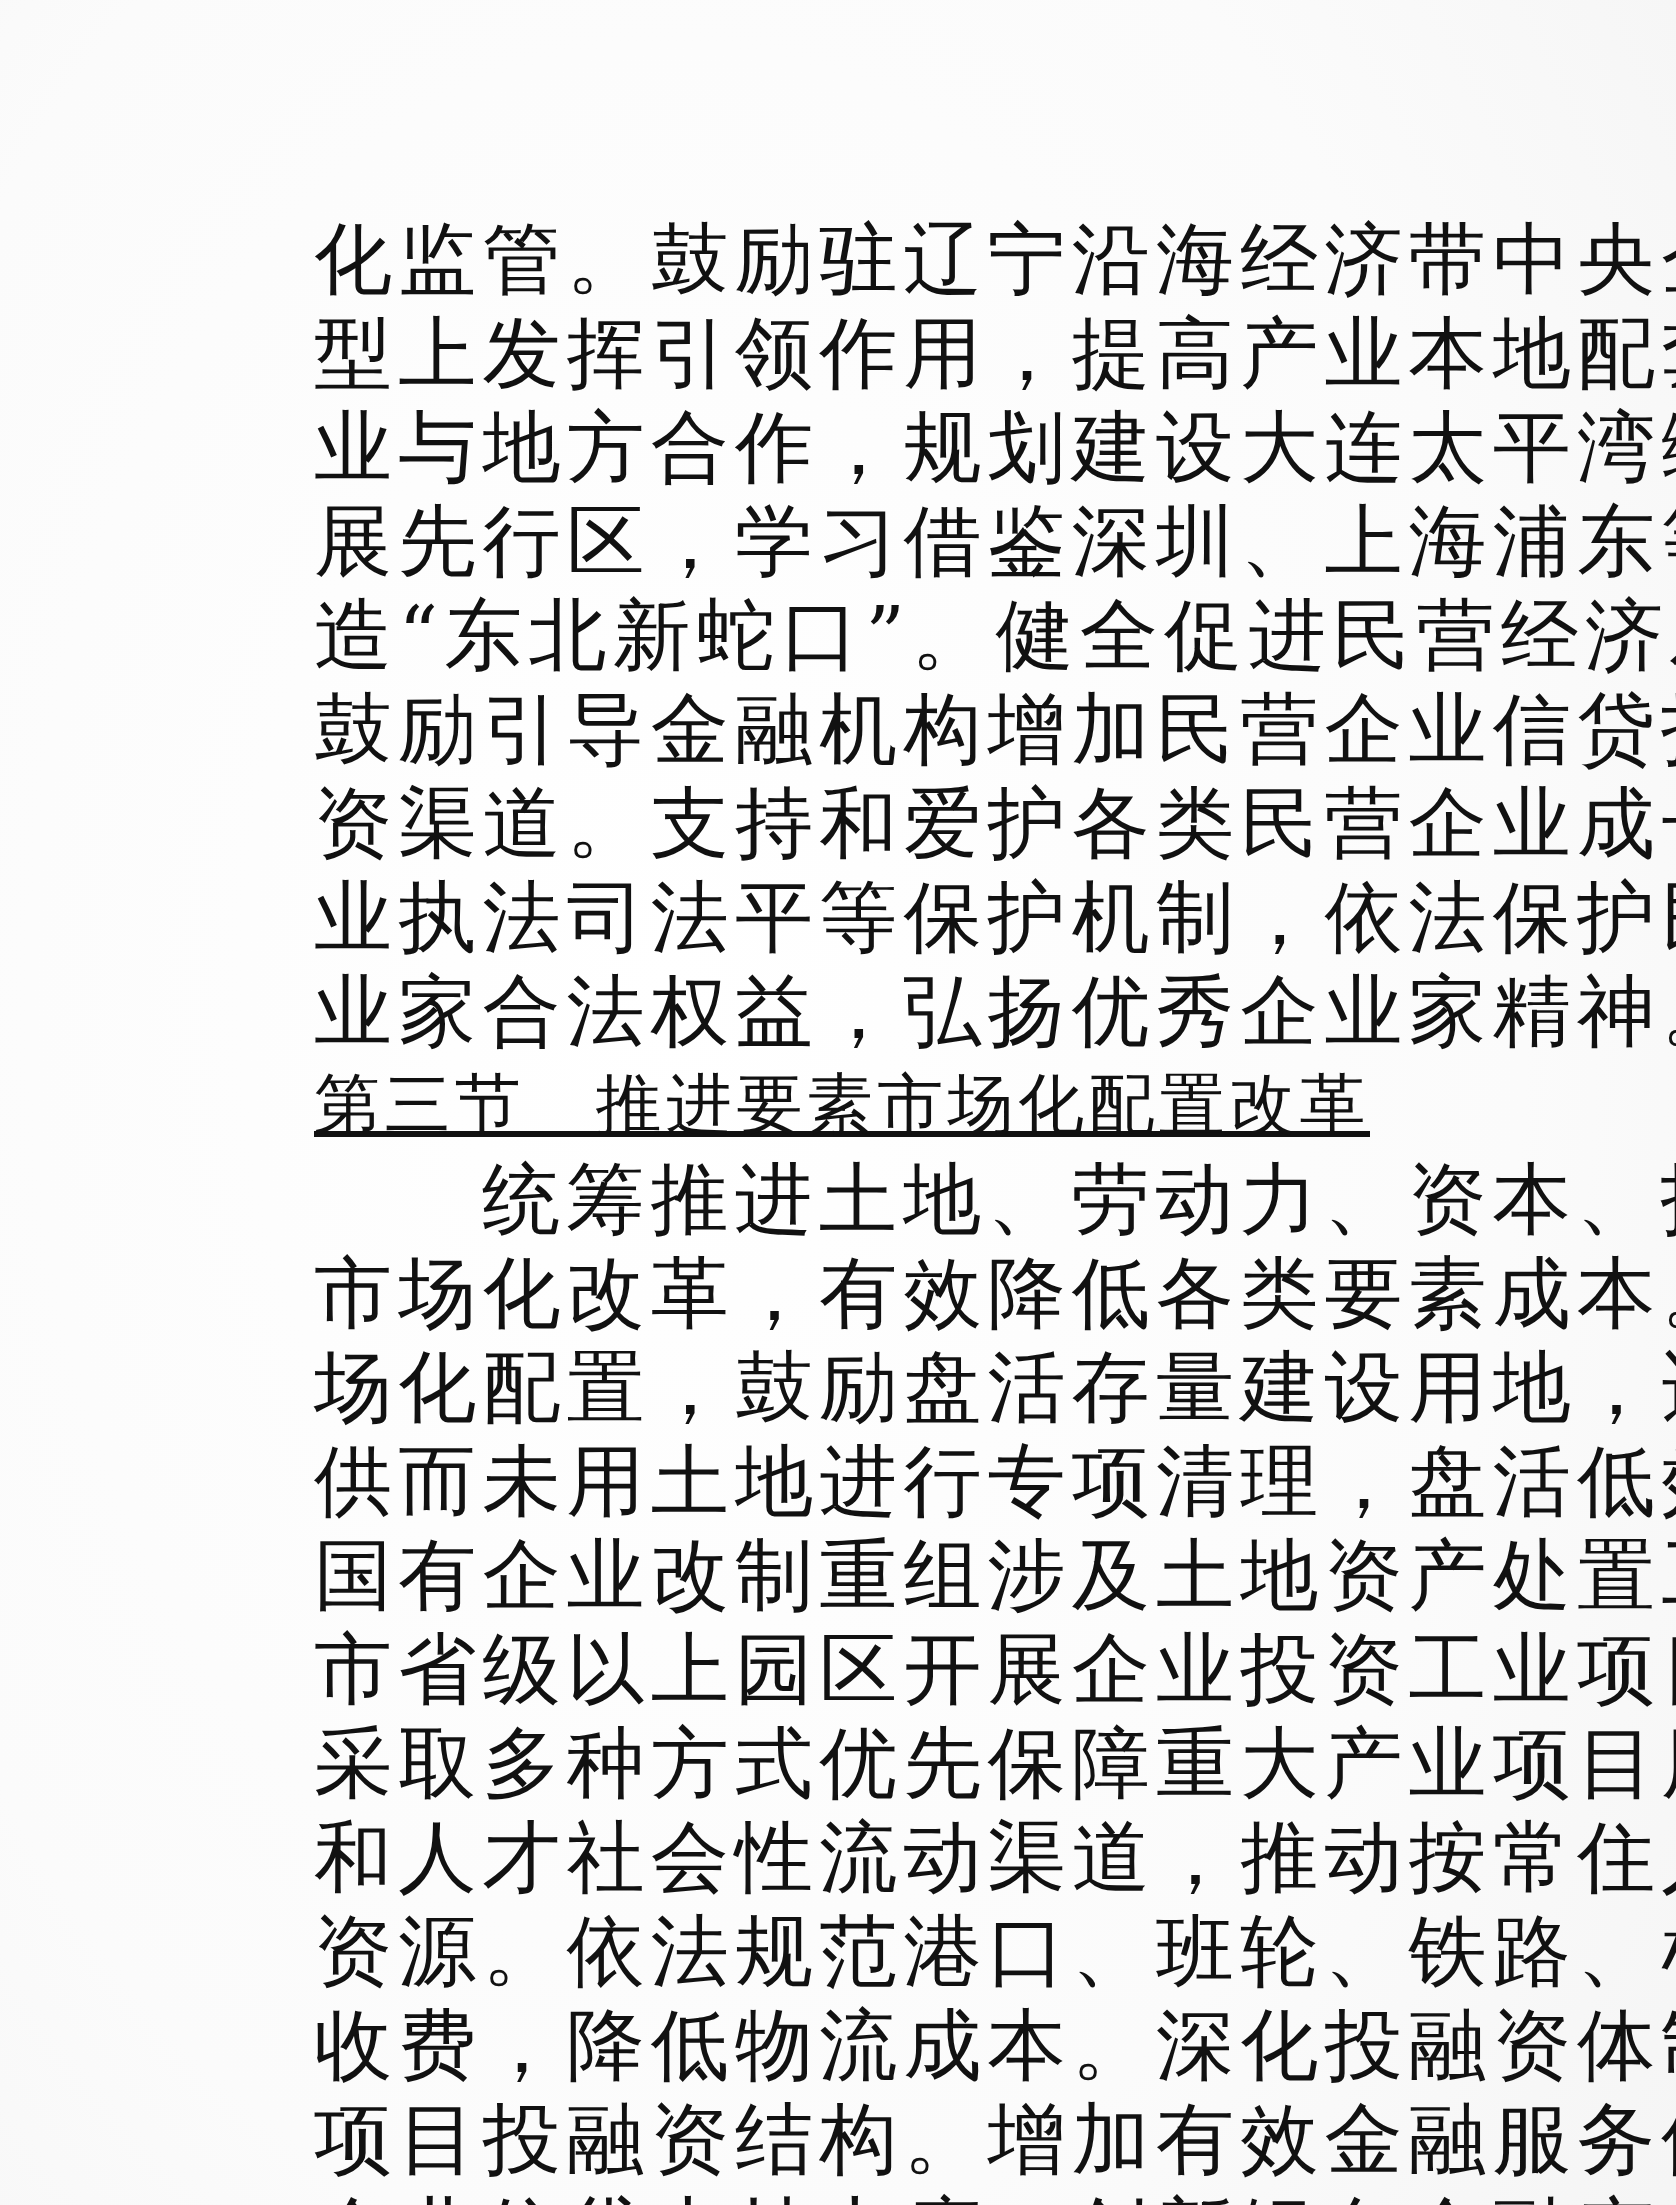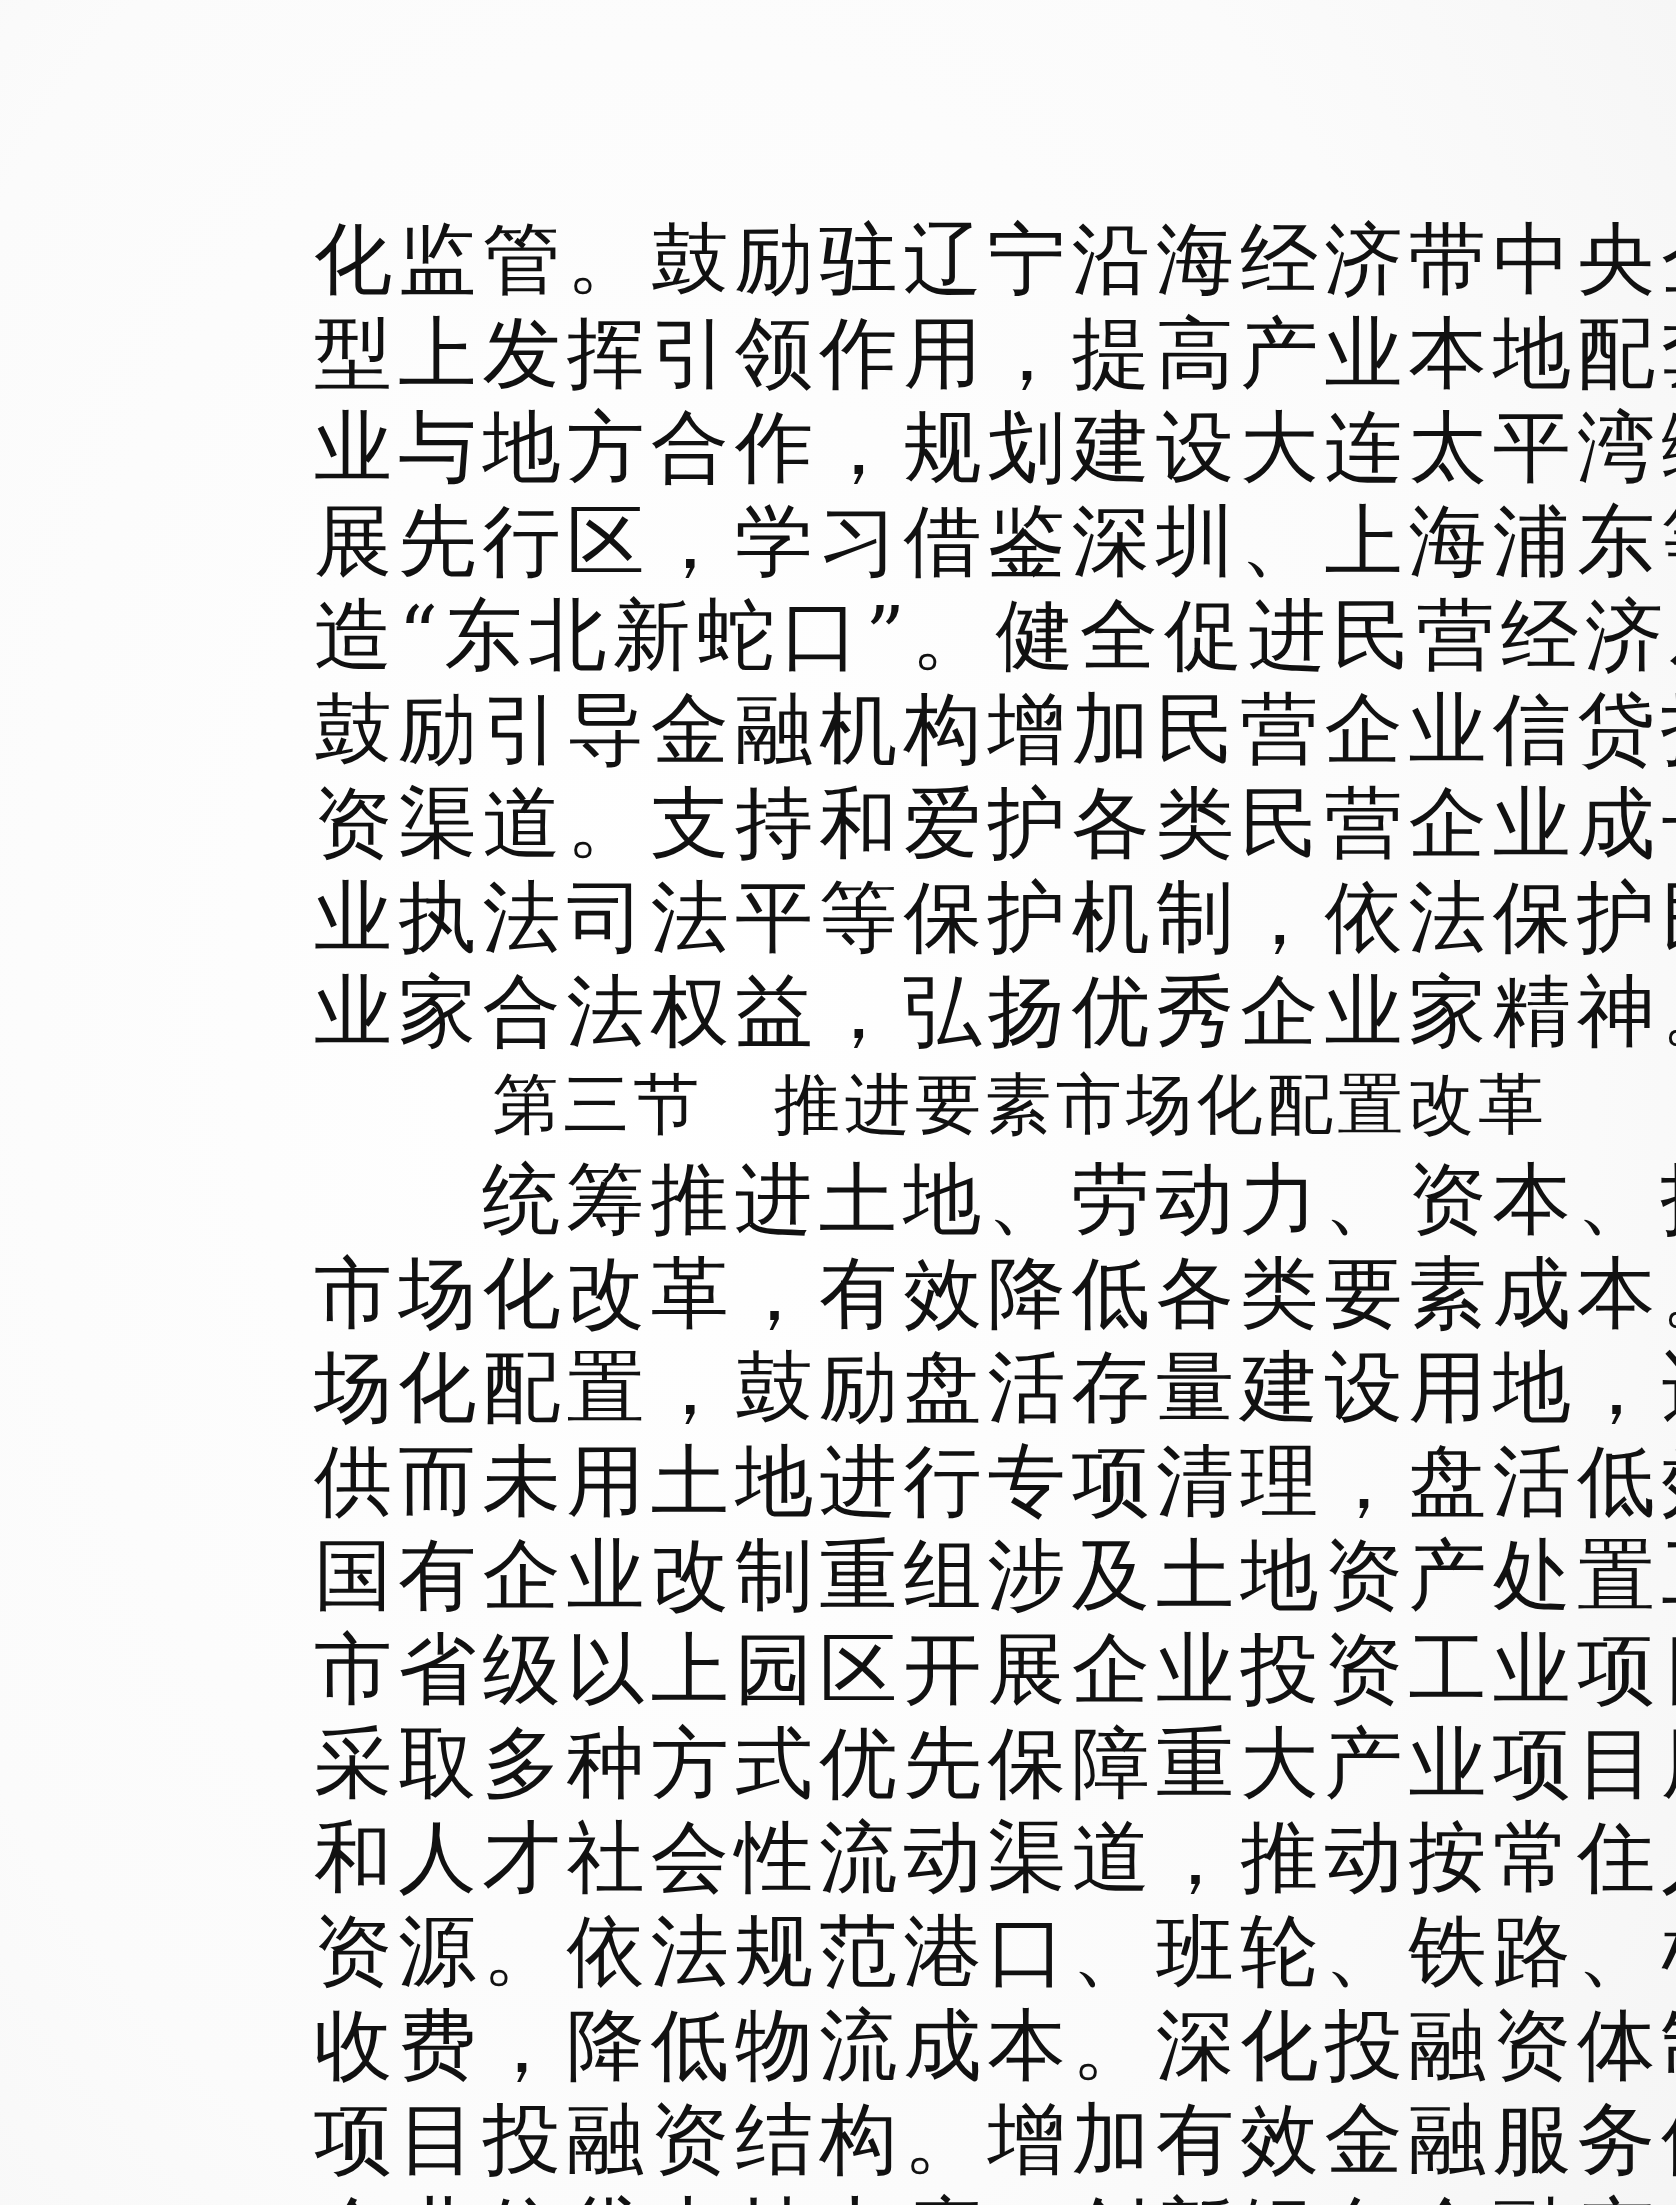--- a/index.html
+++ b/index.html
@@ -40,24 +40,25 @@
     padding-left: 168px;
   }
   .line.justify {
     text-align: justify;
     text-align-last: justify;
   }
   .section-heading {
     height: 94px;
     line-height: 94px;
     font-size: 66px;
-    text-align: right;
+    text-align: left;
     white-space: pre;
     letter-spacing: 4.4px;
     padding-right: 26.5px;
+    text-decoration: underline;
   }
 </style>
 </head>
 <body>
 
 <div class="page">
 
   <div class="text-block">
 
     <div class="line justify">化监管。鼓励驻辽宁沿海经济带中央企业在产业创新转</div>

